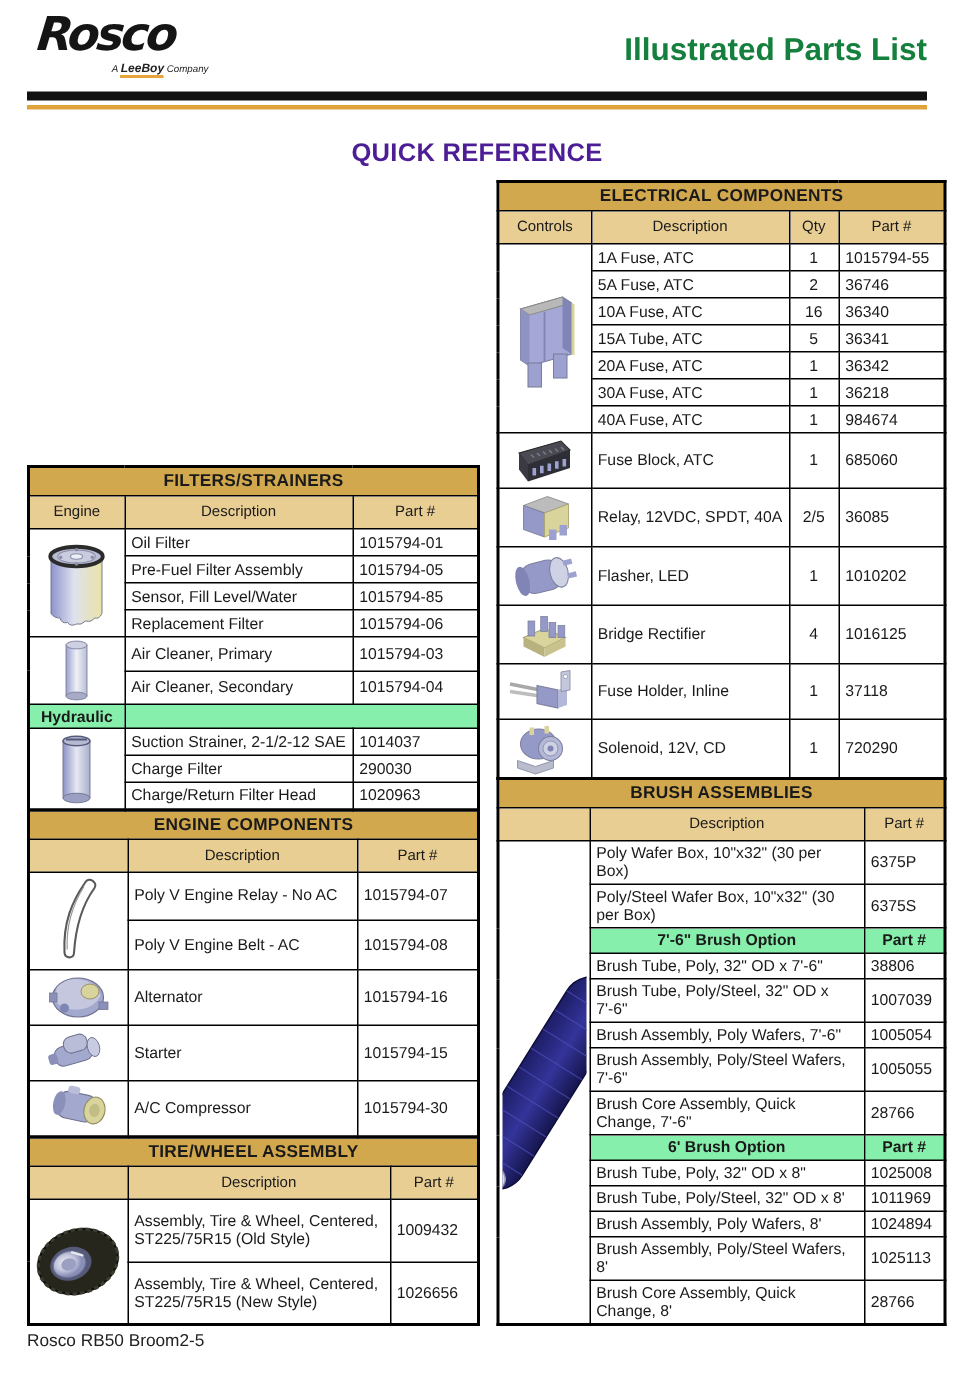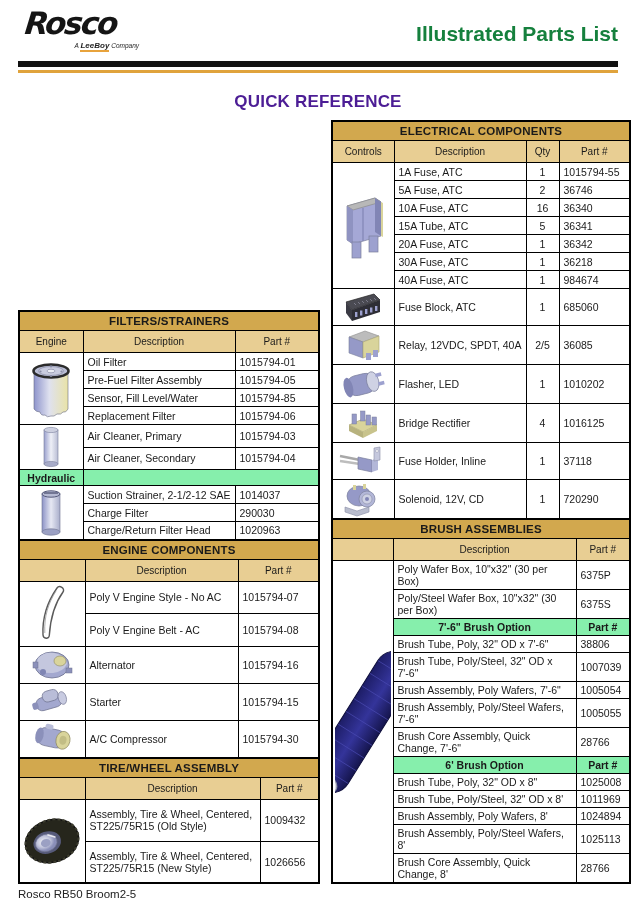--- a/index.html
+++ b/index.html
@@ -192,21 +192,21 @@
           <td>Description</td>
           <td>Part #</td>
         </tr>
         <tr class="h18">
           <td class="img" rowspan="2">
             <svg width="34" height="62" viewBox="0 0 34 62">
               <path d="M22 5 C13 18 7 32 8 52 c.2 4 6 4.5 6.3 .5 C15.5 34 20 20 28 9 c2.5 -3.6 -3.6 -7.6 -6 -4 z" fill="#ffffff" stroke="#5a5a5a" stroke-width="1.4"></path>
               <path d="M21 8 C13.5 20 9 33 9.8 50" fill="none" stroke="#9a9a9a" stroke-width=".8"></path>
             </svg>
           </td>
-          <td>Poly V Engine Style - No AC</td>
+          <td>Poly V Engine Relay - No AC</td>
           <td>1015794-07</td>
         </tr>
         <tr class="h18">
           <td>Poly V Engine Belt - AC</td>
           <td>1015794-08</td>
         </tr>
         <tr class="h37">
           <td class="img">
             <svg width="44" height="34" viewBox="0 0 44 34">
               <ellipse cx="22" cy="17" rx="17" ry="13" fill="#a3a8cf" stroke="#6f7390" stroke-width=".8"></ellipse>

